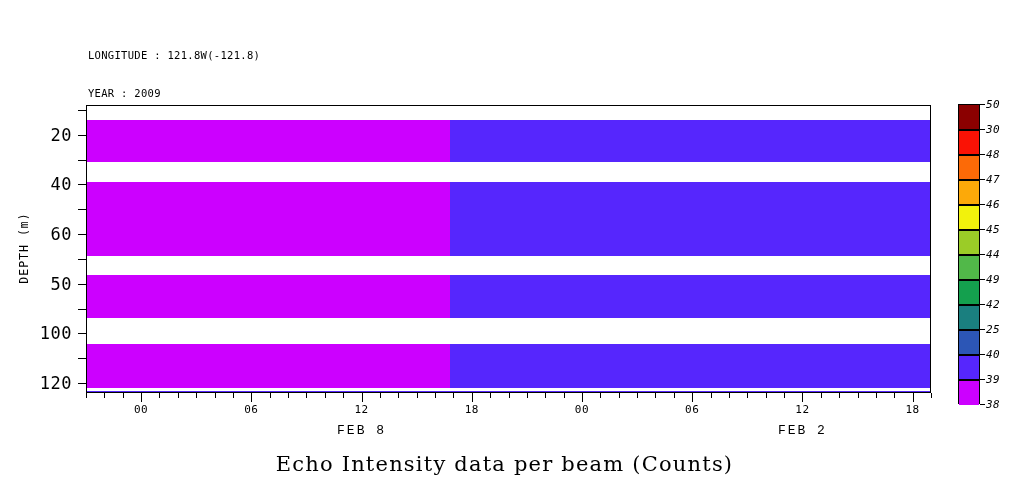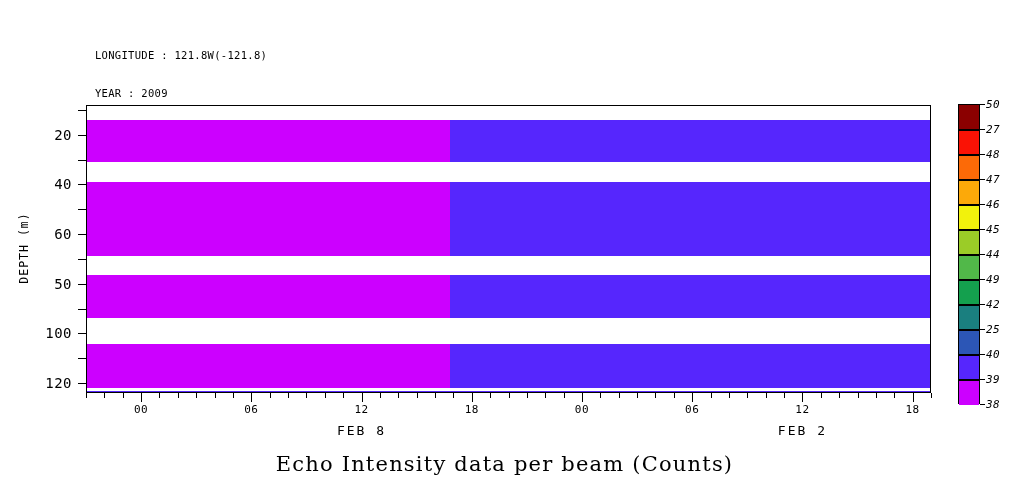--- a/index.html
+++ b/index.html
@@ -1,37 +1,37 @@
 <!DOCTYPE html>
 <html><head>
 <meta charset="utf-8">
 <style>
   html,body{margin:0;padding:0;background:#ffffff;}
   body{width:1009px;height:504px;position:relative;overflow:hidden;
        font-family:"DejaVu Sans Mono",monospace;color:#000;}
 
   .header{position:absolute;left:88px;top:24px;font-size:10.5px;line-height:12.5px;
           letter-spacing:0.3px;white-space:pre;}
-  .header div{white-space:pre;margin-left:7px;}
+  .header div{white-space:pre;}
 
   
   #plot{position:absolute;left:86px;top:105px;width:845px;height:288px;
         border:1.6px solid #000;box-sizing:border-box;background:#fff;}
   #canvas{position:absolute;inset:0;overflow:hidden;}
 
   
   .xtickmark{position:absolute;top:393px;width:1px;height:5px;background:#000;}
   .xtickmark.major{height:9px;}
   .xticklabel{position:absolute;top:403px;font-size:11px;letter-spacing:0.5px;
               transform:translateX(-50%);white-space:nowrap;}
   .daylabel{position:absolute;top:423px;font-size:13px;letter-spacing:2px;
-            transform:translateX(-50%);white-space:nowrap;}
+            transform:translateX(-50%);white-space:nowrap;font-family:Liberation Mono, monospace;}
 
   .ytickmark{position:absolute;left:78px;width:8px;height:1px;background:#000;}
-  .yticklabel{position:absolute;font-size:14px;letter-spacing:0.5px;
+  .yticklabel{position:absolute;font-size:17px;letter-spacing:0.5px;
               transform:translateY(-50%);text-align:right;width:44px;left:28px;
               white-space:nowrap;}
 
   #ylabel{position:absolute;left:24px;top:248px;font-size:11.5px;letter-spacing:1px;
           transform:translate(-50%,-50%) rotate(-90deg);white-space:nowrap;}
 
   #title{position:absolute;left:0;right:0;top:452px;text-align:center;
          font-size:21px;letter-spacing:1.2px;font-family:"DejaVu Serif",serif;}
 
   
@@ -165,21 +165,21 @@
 <div class="ytickmark" style="top: 383.07px;"></div>
 <div class="yticklabel" style="top: 134.79px;">20</div>
 <div class="yticklabel" style="top: 184.45px;">40</div>
 <div class="yticklabel" style="top: 234.1px;">60</div>
 <div class="yticklabel" style="top: 283.76px;">50</div>
 <div class="yticklabel" style="top: 333.41px;">100</div>
 <div class="yticklabel" style="top: 383.07px;">120</div>
 <div class="cb-tick" style="top: 104px;"></div>
 <div class="cb-label" style="top: 104px;">50</div>
 <div class="cb-tick" style="top: 129px;"></div>
-<div class="cb-label" style="top: 129px;">27</div>
+<div class="cb-label" style="top: 129px;">30</div>
 <div class="cb-tick" style="top: 154px;"></div>
 <div class="cb-label" style="top: 154px;">48</div>
 <div class="cb-tick" style="top: 179px;"></div>
 <div class="cb-label" style="top: 179px;">47</div>
 <div class="cb-tick" style="top: 204px;"></div>
 <div class="cb-label" style="top: 204px;">46</div>
 <div class="cb-tick" style="top: 229px;"></div>
 <div class="cb-label" style="top: 229px;">45</div>
 <div class="cb-tick" style="top: 254px;"></div>
 <div class="cb-label" style="top: 254px;">44</div>

